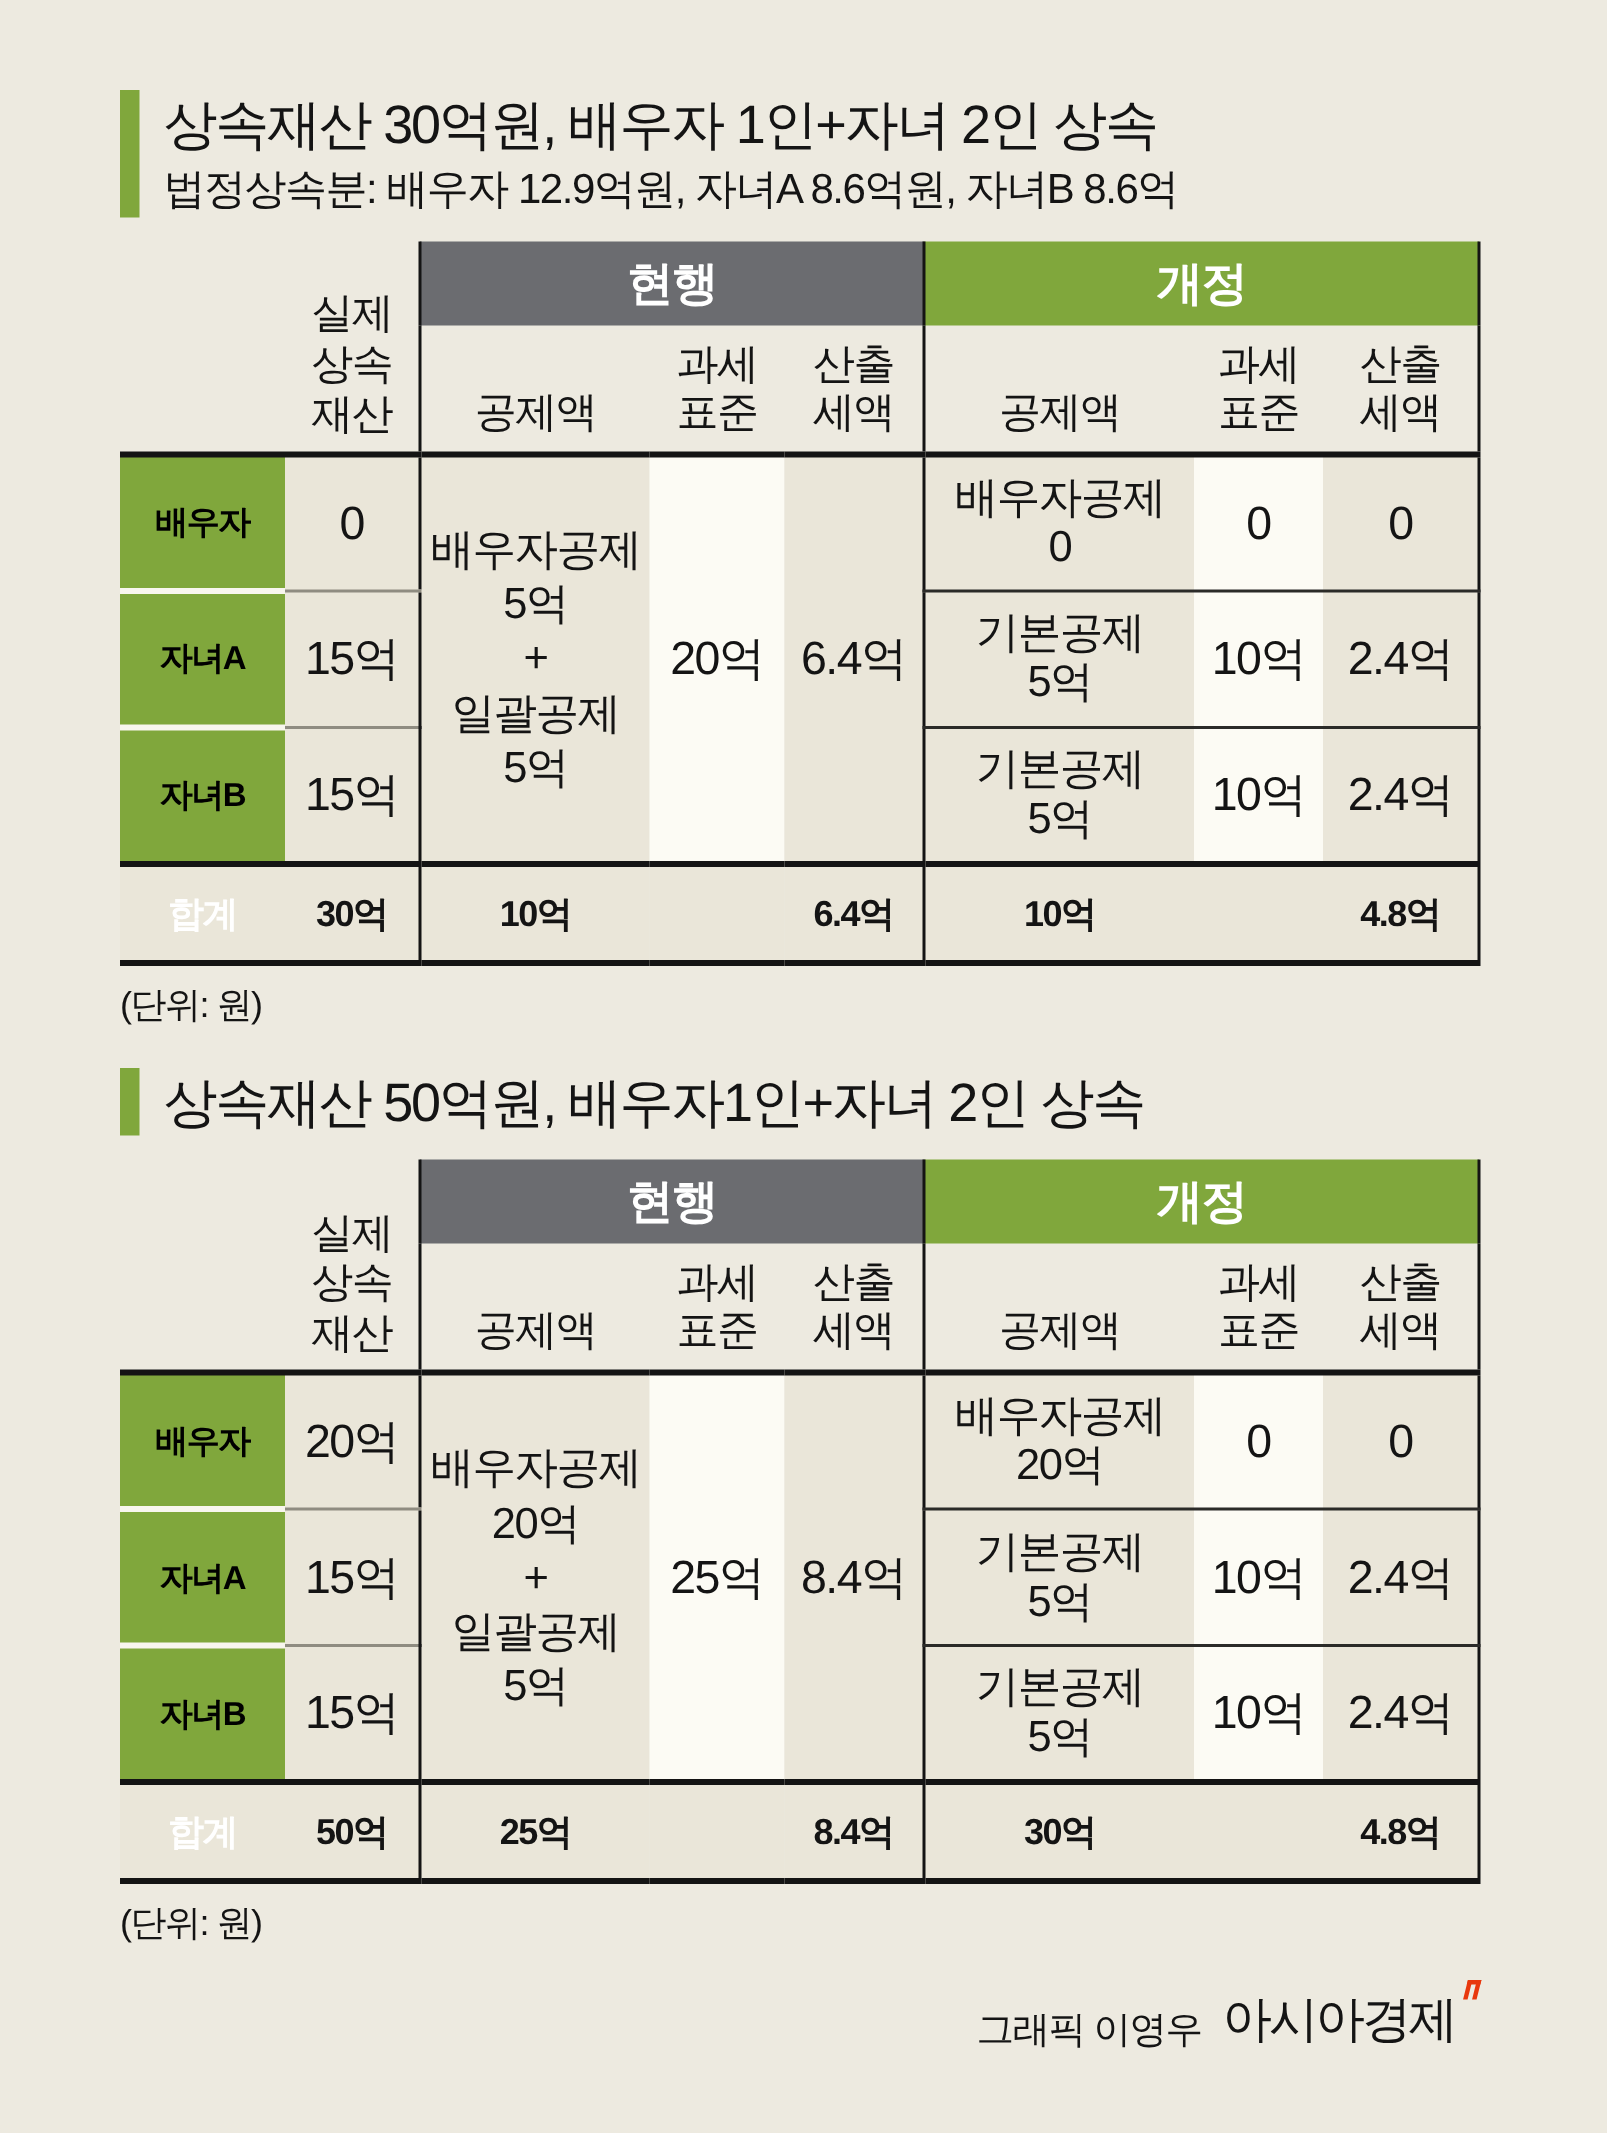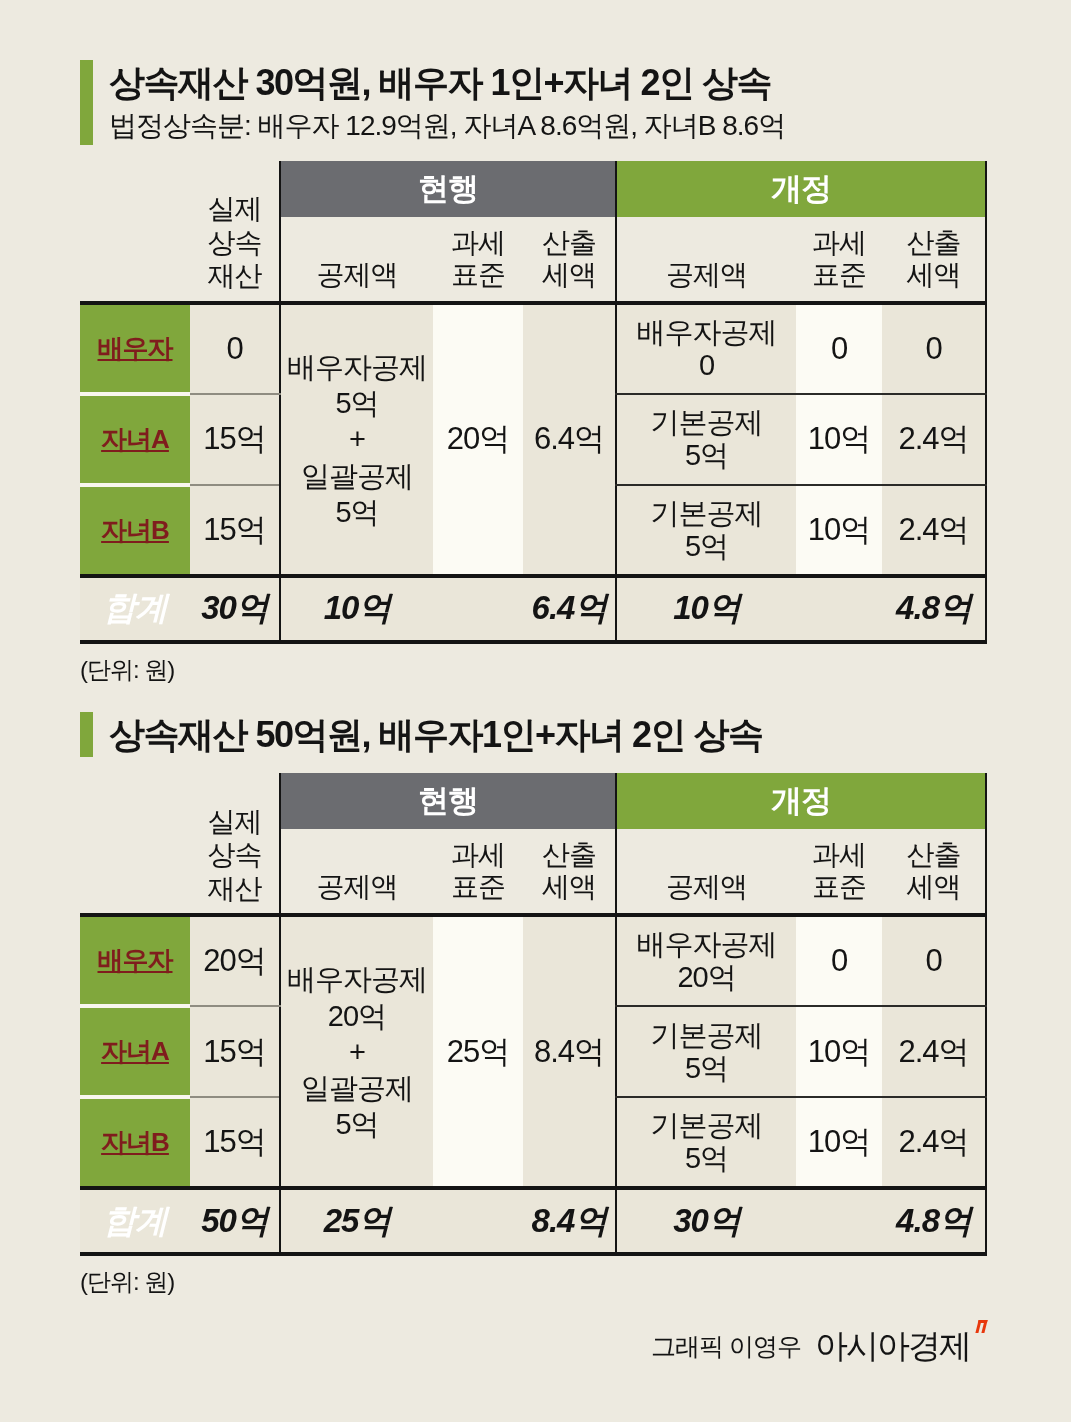--- a/index.html
+++ b/index.html
@@ -24,21 +24,21 @@
     color:var(--ink);
     overflow:hidden;
   }
   .page{padding:60px 0 0 80px;width:1071px;}
   .section{width:906px;}
 
   
   .title-block{display:flex;align-items:stretch;margin-bottom:16px;}
   .title-bar{width:13px;background:var(--green);margin-right:16px;flex:none;}
   .title-lines{display:flex;flex-direction:column;justify-content:space-between;padding:2px 0;}
-  .main-title{font-size:36px;font-weight:bold;letter-spacing:-1.5px;line-height:1.15;}
+  .main-title{font-size:36px;font-weight:normal;letter-spacing:-1.5px;line-height:1.15;}
   .sub-title{font-size:28px;letter-spacing:-1px;line-height:1.2;margin-top:6px;text-align:center;}
 
   
   table.tax{border-collapse:collapse;table-layout:fixed;width:906px;}
   td{padding:0;text-align:center;vertical-align:middle;font-size:31px;letter-spacing:-1px;}
   tr.banner-row{height:56px;margin-top:28px;}
   tr.subhead-row{height:86px;}
   tr.body-row{height:91px;}
   tr.totals-row{height:66px;}
 
@@ -47,37 +47,37 @@
   td.banner-rev{background:var(--green);border-left:2px solid var(--ink);border-right:2px solid var(--ink);}
 
   td.actual-head{vertical-align:bottom;padding-bottom:8px;font-size:28px;line-height:1.2;white-space:pre-line;}
   td.subhead{vertical-align:bottom;padding-bottom:10px;font-size:28px;line-height:1.15;white-space:pre-line;}
   td.sec-start{border-left:2px solid var(--ink);}
   td.sec-end{border-right:2px solid var(--ink);}
 
   tr.body-row td{border-top:none;}
   tr.first-body td{border-top:4px solid var(--ink);}
 
-  td.rowlabel{background:var(--green);color:#7f1d1d;font-weight:bold;font-size:26px;text-decoration:underline;}
+  td.rowlabel{background:var(--green);color:#000000;font-weight:bold;font-size:22px;}
   td.rowlabel.sep{border-bottom:4px solid var(--label_sep);}
   td.actual-val{background:var(--cell);}
   td.actual-val.sep{border-bottom:2px solid var(--val_sep);}
   td.merged{background:var(--cell);white-space:pre-line;font-size:29px;line-height:1.25;}
   td.whitecol{background:var(--white_col);}
   td.beige{background:var(--cell);}
   td.rev-ded{background:var(--cell);white-space:pre-line;font-size:29px;line-height:1.15;}
   tr.body-row td.rsep{border-bottom:2px solid var(--row_sep);}
 
-  tr.totals-row td{border-top:4px solid var(--ink);border-bottom:4px solid var(--ink);background:var(--cell);font-weight:bold;font-size:33px;font-style:italic;}
+  tr.totals-row td{border-top:4px solid var(--ink);border-bottom:4px solid var(--ink);background:var(--cell);font-weight:bold;font-size:24px;}
   td.total-label{background:var(--total_gray);color:#fff;font-size:31px;}
 
   .unit-note{width:906px;font-size:24px;letter-spacing:-1px;margin:10px 0 26px 0;}
 
   
-  .footer{width:906px;display:flex;justify-content:flex-end;align-items:center;margin-top:24px;}
+  .footer{width:906px;display:flex;justify-content:flex-end;align-items:flex-end;margin-top:24px;}
   .credit{font-size:25px;letter-spacing:-1px;margin-right:14px;}
   .brand{font-size:33px;font-weight:normal;letter-spacing:-2px;position:relative;padding-right:16px;}
   .brand-mark{position:absolute;top:-4px;right:0;width:9px;height:13px;border:3px solid var(--logo_red);border-bottom:none;transform:skewX(-14deg);}
 </style>
 </head>
 <body>
 
 <div class="page">
 
   <div class="section">

